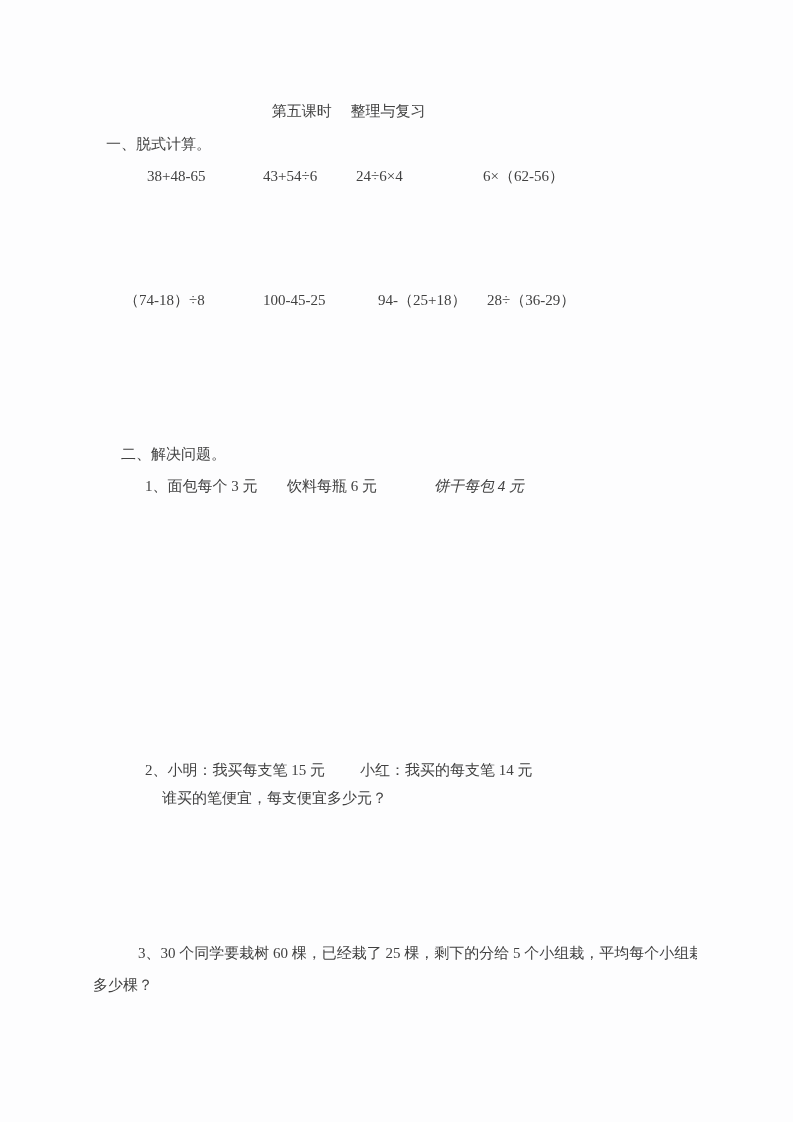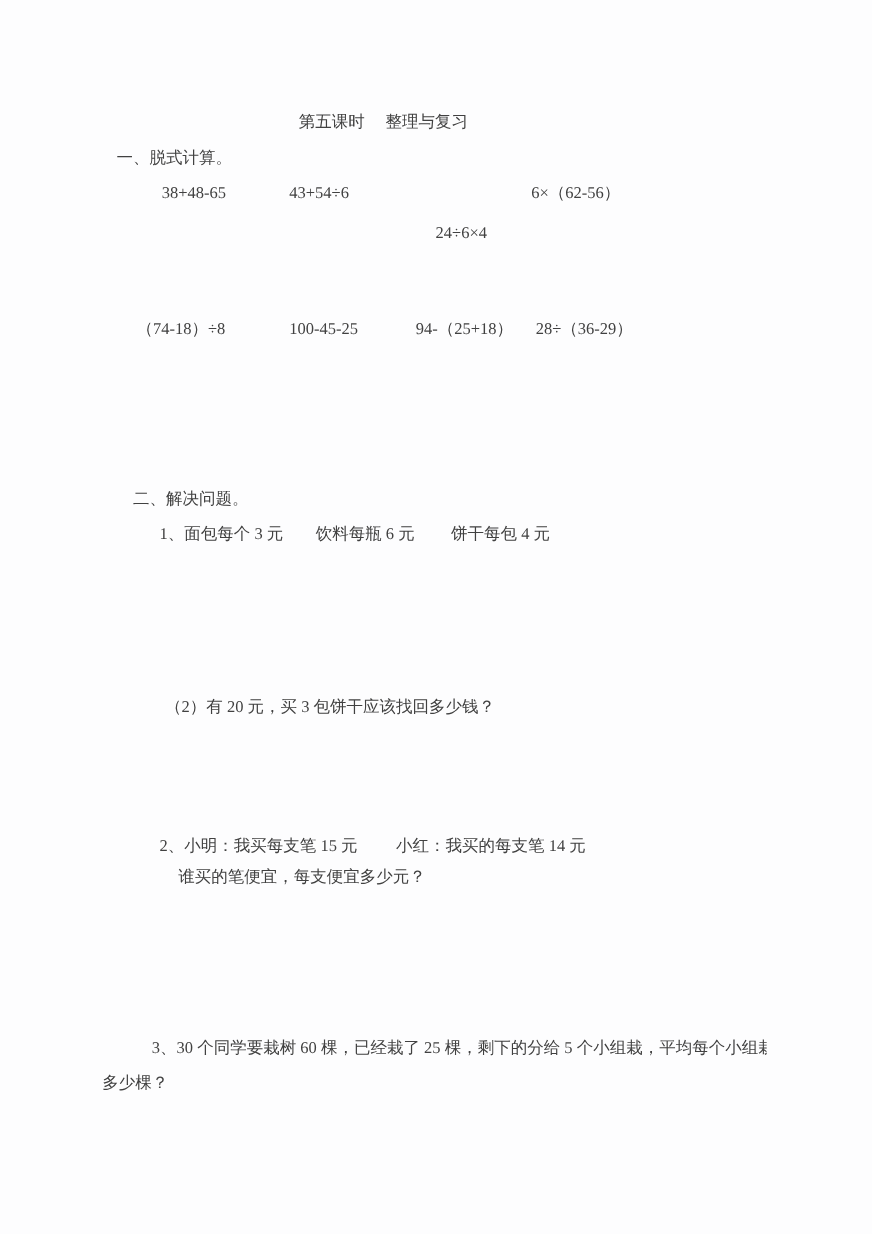--- a/index.html
+++ b/index.html
@@ -49,41 +49,40 @@
 
 <div class="page">
 
   <div class="title">第五课时　 整理与复习</div>
 
   <div class="line" style="left:106px; top:136px;">一、脱式计算。</div>
 
   <div class="row" style="top:168px;">
     <span class="seg" style="left:147px;">38+48-65</span>
     <span class="seg" style="left:263px;">43+54÷6</span>
-    <span class="seg" style="left:396px;margin-top:36px;">24÷6×4</span>
+    <span class="seg" style="left:356px;">24÷6×4</span>
     <span class="seg" style="left:483px;">6×（62-56）</span>
   </div>
 
   <div class="row" style="top:292px;">
     <span class="seg" style="left:124px;">（74-18）÷8</span>
     <span class="seg" style="left:263px;">100-45-25</span>
     <span class="seg" style="left:378px;">94-（25+18）</span>
     <span class="seg" style="left:487px;">28÷（36-29）</span>
   </div>
 
   <div class="line" style="left:121px; top:446px;">二、解决问题。</div>
 
   <div class="row" style="top:478px;">
     <span class="seg" style="left:145px;">1、面包每个 3 元</span>
     <span class="seg" style="left:287px;">饮料每瓶 6 元</span>
-    <span class="seg" style="left:410px;">饼干每包 4 元</span>
+    <span class="seg" style="left:434px;font-style:italic;">饼干每包 4 元</span>
   </div>
 
 
-  <div class="line" style="left:150px; top:635px;">（2）有 20 元，买 3 包饼干应该找回多少钱？</div>
 
   <div class="row" style="top:762px;">
     <span class="seg" style="left:145px;">2、小明：我买每支笔 15 元</span>
     <span class="seg" style="left:360px;">小红：我买的每支笔 14 元</span>
   </div>
 
   <div class="line" style="left:162px; top:790px;">谁买的笔便宜，每支便宜多少元？</div>
 
   <div class="line" style="left:138px; top:945px;text-align:right;">3、30 个同学要栽树 60 棵，已经栽了 25 棵，剩下的分给 5 个小组栽，平均每个小组栽</div>
 

